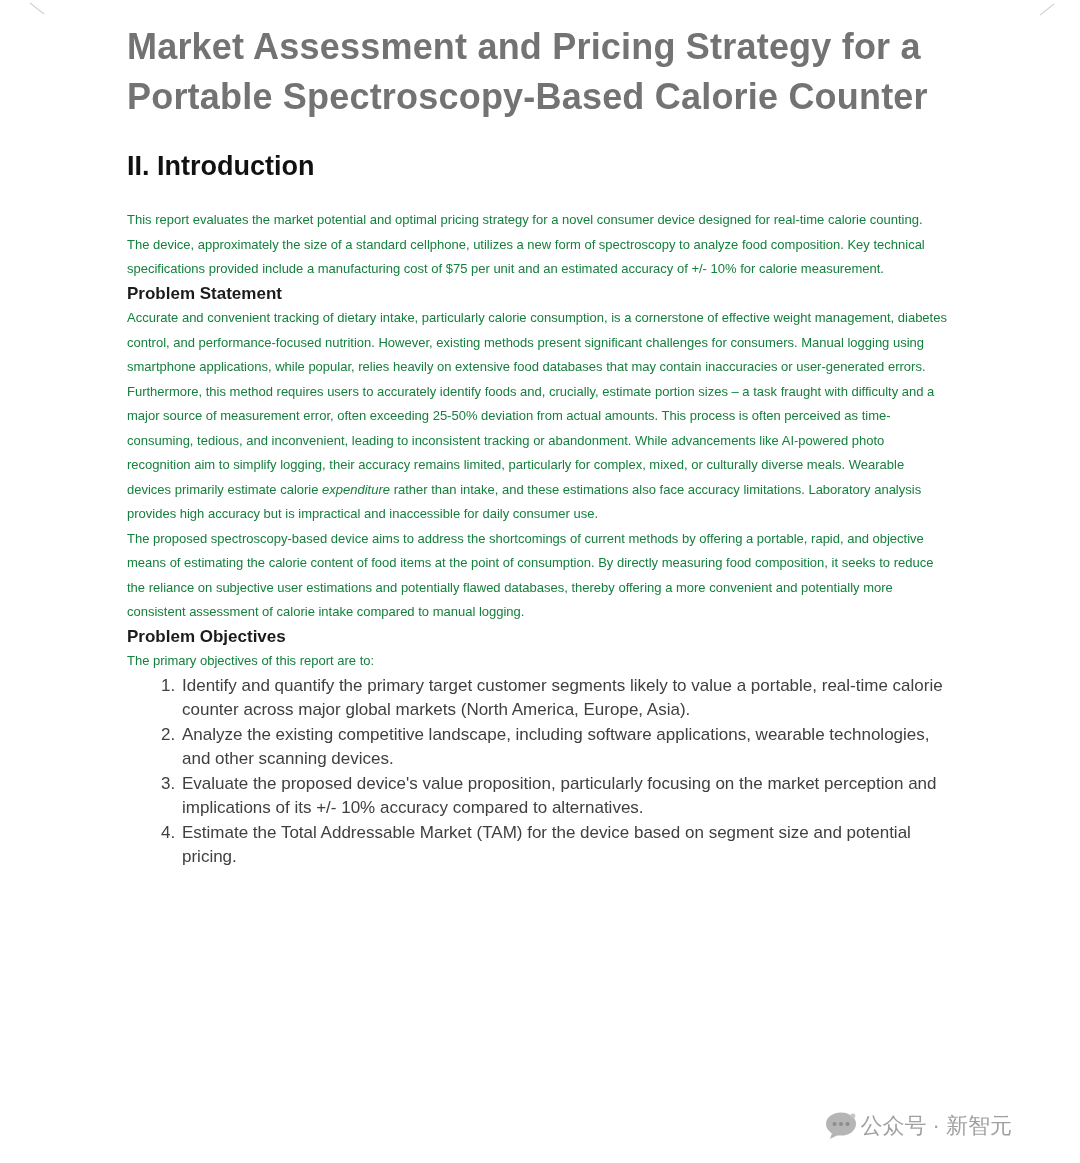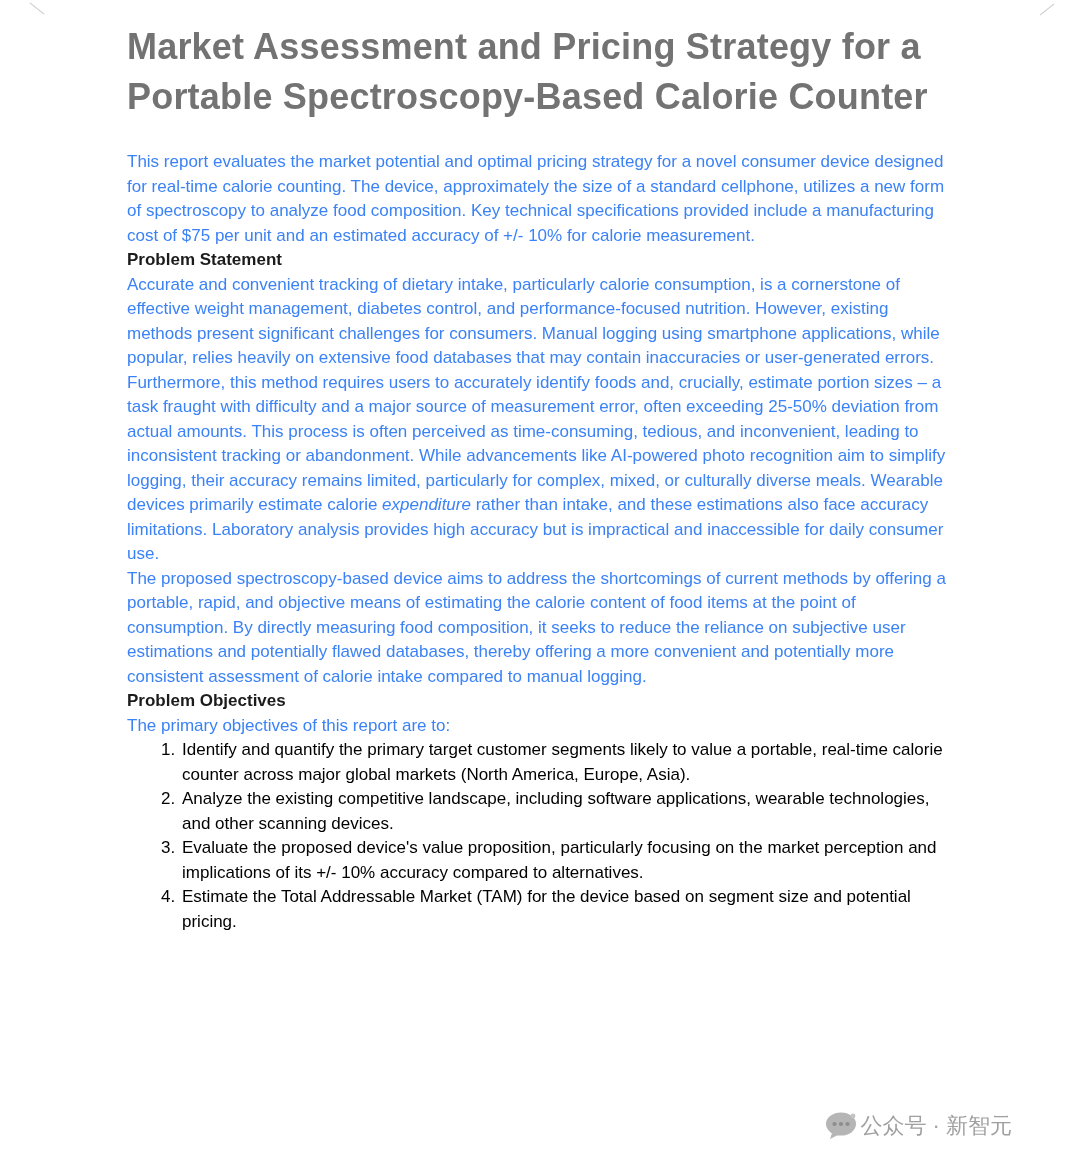--- a/index.html
+++ b/index.html
@@ -44,32 +44,32 @@
   }
   h3.sub-heading {
     margin: 0;
     font-size: 17px;
     line-height: 24.5px;
     font-weight: bold;
     color: #1b1b1b;
   }
   p.body-text {
     margin: 0;
-    font-size: 17px;
+    font-size: 13px;
     line-height: 24.5px;
-    color: #3b82f6;
+    color: #15803d;
   }
   p.body-text em { font-style: italic; }
 
   ol.objectives {
     margin: 0;
     padding: 0 0 0 53px;
     font-size: 17px;
     line-height: 24.5px;
-    color: #000000;
+    color: #404040;
   }
   ol.objectives li {
     padding-left: 2px;
     margin: 0;
   }
 
   .watermark {
     position: absolute;
     right: 68px;
     bottom: 22px;
@@ -85,20 +85,21 @@
 </head>
 <body>
 
 <div class="page">
 
   <div class="corner-mark left"></div>
   <div class="corner-mark right"></div>
 
   <h1 class="doc-title">Market Assessment and Pricing Strategy for a Portable Spectroscopy-Based Calorie Counter</h1>
 
+  <h2 class="section-heading">II. Introduction</h2>
 
   <p class="body-text">This report evaluates the market potential and optimal pricing strategy for a novel consumer device designed for real-time calorie counting. The device, approximately the size of a standard cellphone, utilizes a new form of spectroscopy to analyze food composition. Key technical specifications provided include a manufacturing cost of $75 per unit and an estimated accuracy of +/- 10% for calorie measurement.</p>
 
   <h3 class="sub-heading">Problem Statement</h3>
   <p class="body-text"><span>Accurate and convenient tracking of dietary intake, particularly calorie consumption, is a cornerstone of effective weight management, diabetes control, and performance-focused nutrition. However, existing methods present significant challenges for consumers. Manual logging using smartphone applications, while popular, relies heavily on extensive food databases that may contain inaccuracies or user-generated errors. Furthermore, this method requires users to accurately identify foods and, crucially, estimate portion sizes – a task fraught with difficulty and a major source of measurement error, often exceeding 25-50% deviation from actual amounts. This process is often perceived as time-consuming, tedious, and inconvenient, leading to inconsistent tracking or abandonment. While advancements like AI-powered photo recognition aim to simplify logging, their accuracy remains limited, particularly for complex, mixed, or culturally diverse meals. Wearable devices primarily estimate calorie </span><em>expenditure</em><span> rather than intake, and these estimations also face accuracy limitations. Laboratory analysis provides high accuracy but is impractical and inaccessible for daily consumer use.</span></p>
 
   <p class="body-text">The proposed spectroscopy-based device aims to address the shortcomings of current methods by offering a portable, rapid, and objective means of estimating the calorie content of food items at the point of consumption. By directly measuring food composition, it seeks to reduce the reliance on subjective user estimations and potentially flawed databases, thereby offering a more convenient and potentially more consistent assessment of calorie intake compared to manual logging.</p>
 
   <h3 class="sub-heading">Problem Objectives</h3>
   <p class="body-text">The primary objectives of this report are to:</p>

